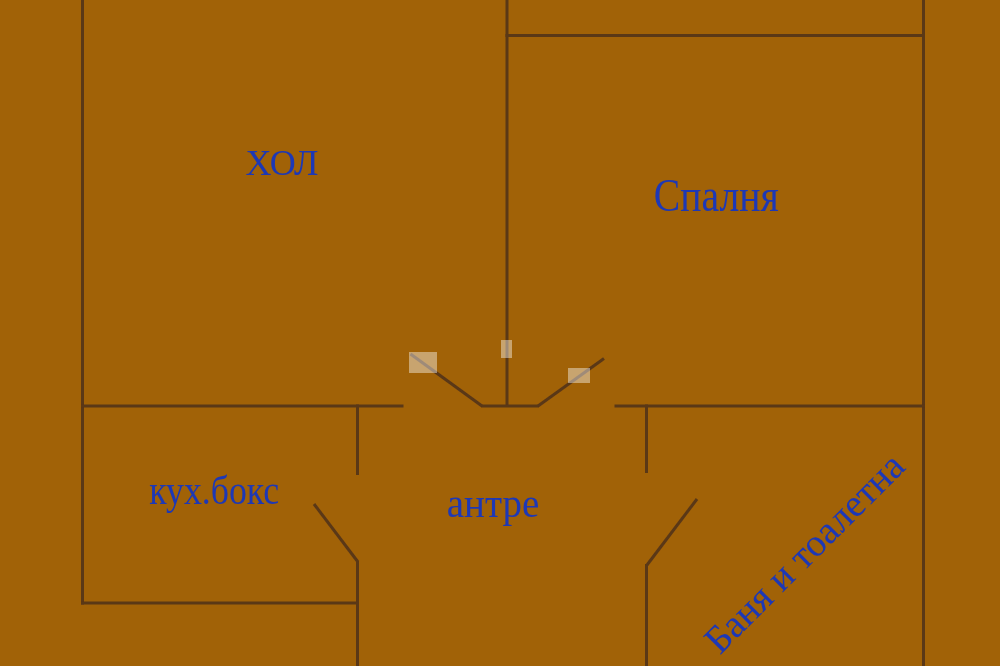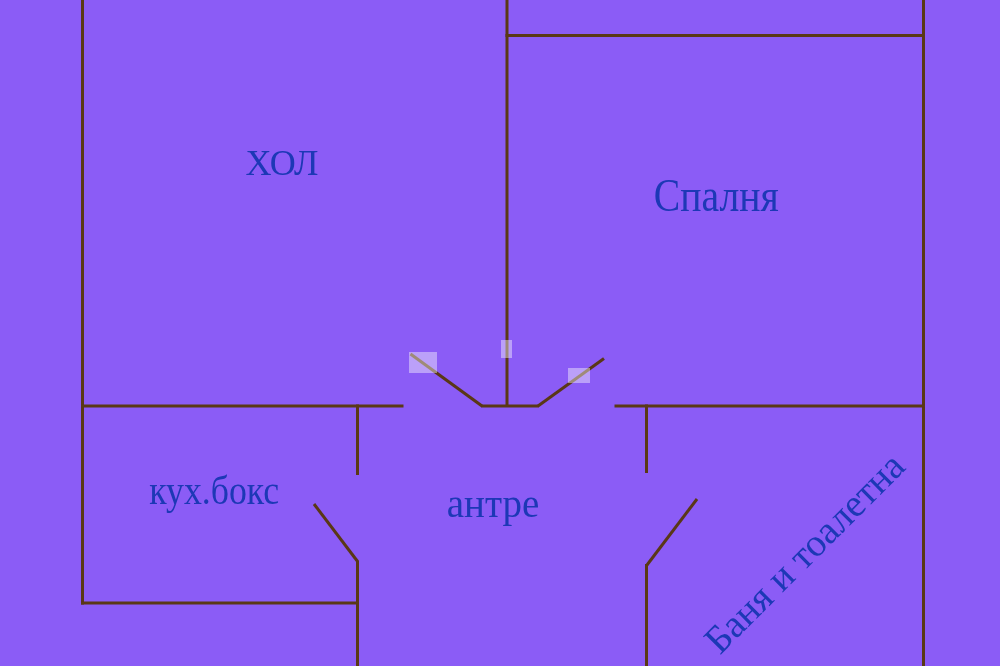--- a/index.html
+++ b/index.html
@@ -1,16 +1,16 @@
 <!DOCTYPE html>
 <html><head>
 <meta charset="utf-8">
 <style>
   html,body{margin:0;padding:0;background:#ffffff;}
-  #page{position:relative;width:1000px;height:666px;background:#8b5cf6;overflow:hidden;}
+  #page{position:relative;width:1000px;height:666px;background:#a16207;overflow:hidden;}
   svg{display:block;}
   text{font-family:"Liberation Serif",serif;fill:#1d38b6;}
 </style>
 </head>
 <body>
 <div id="page">
 <svg width="1000" height="666" viewBox="0 0 1000 666">
   <defs>
     <filter id="soft" x="-5%" y="-5%" width="110%" height="110%">
       <feGaussianBlur stdDeviation="0.55"></feGaussianBlur>

